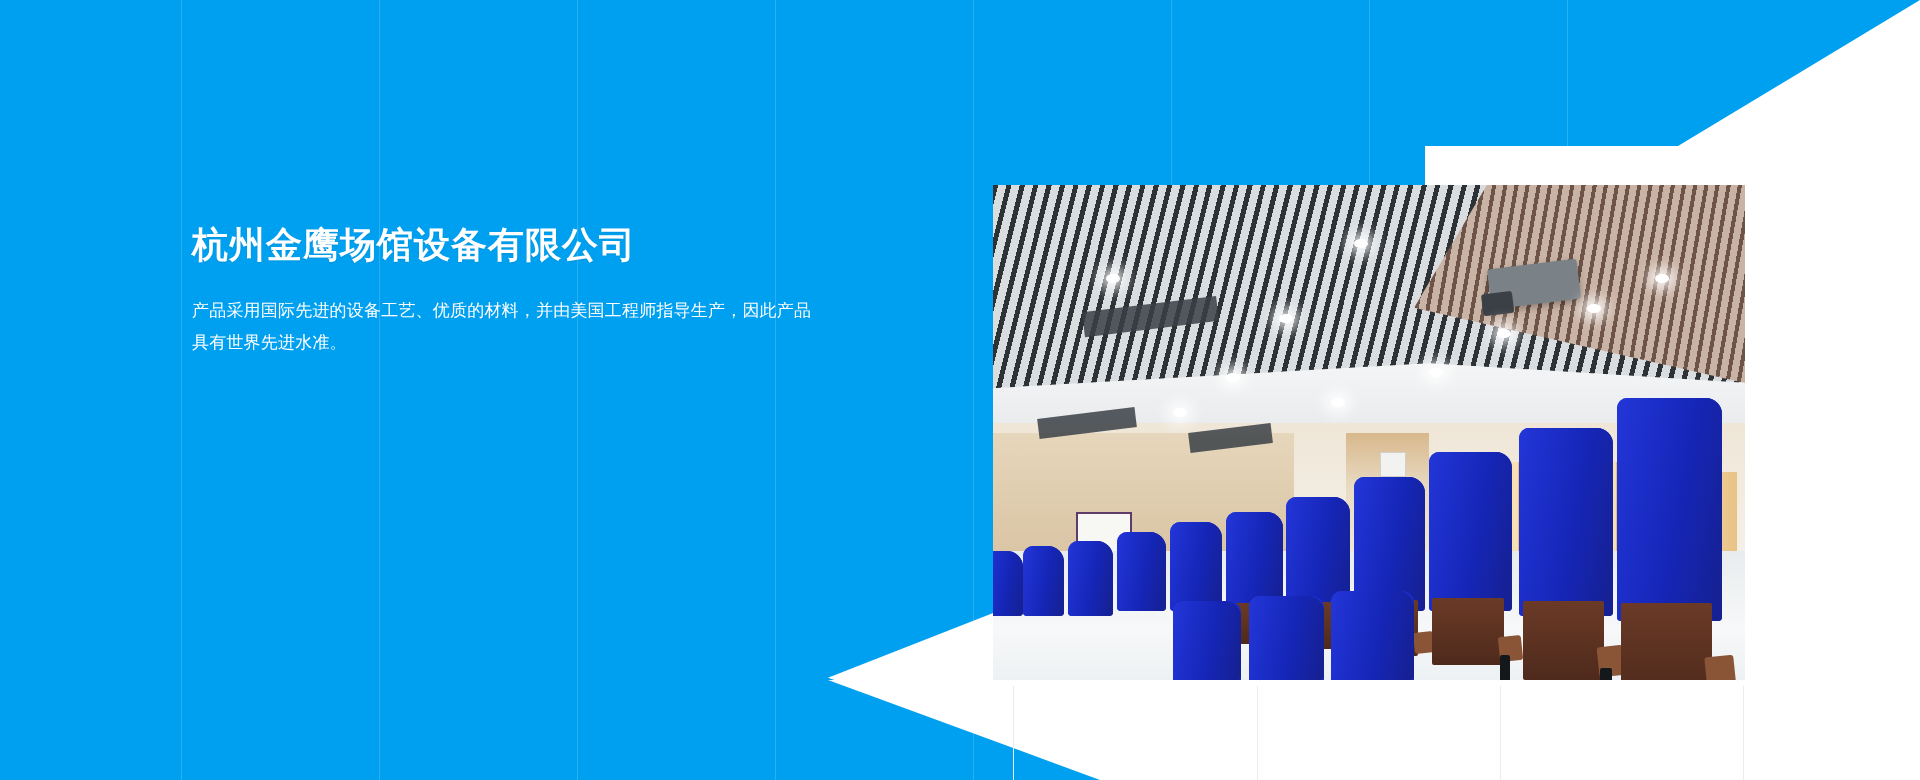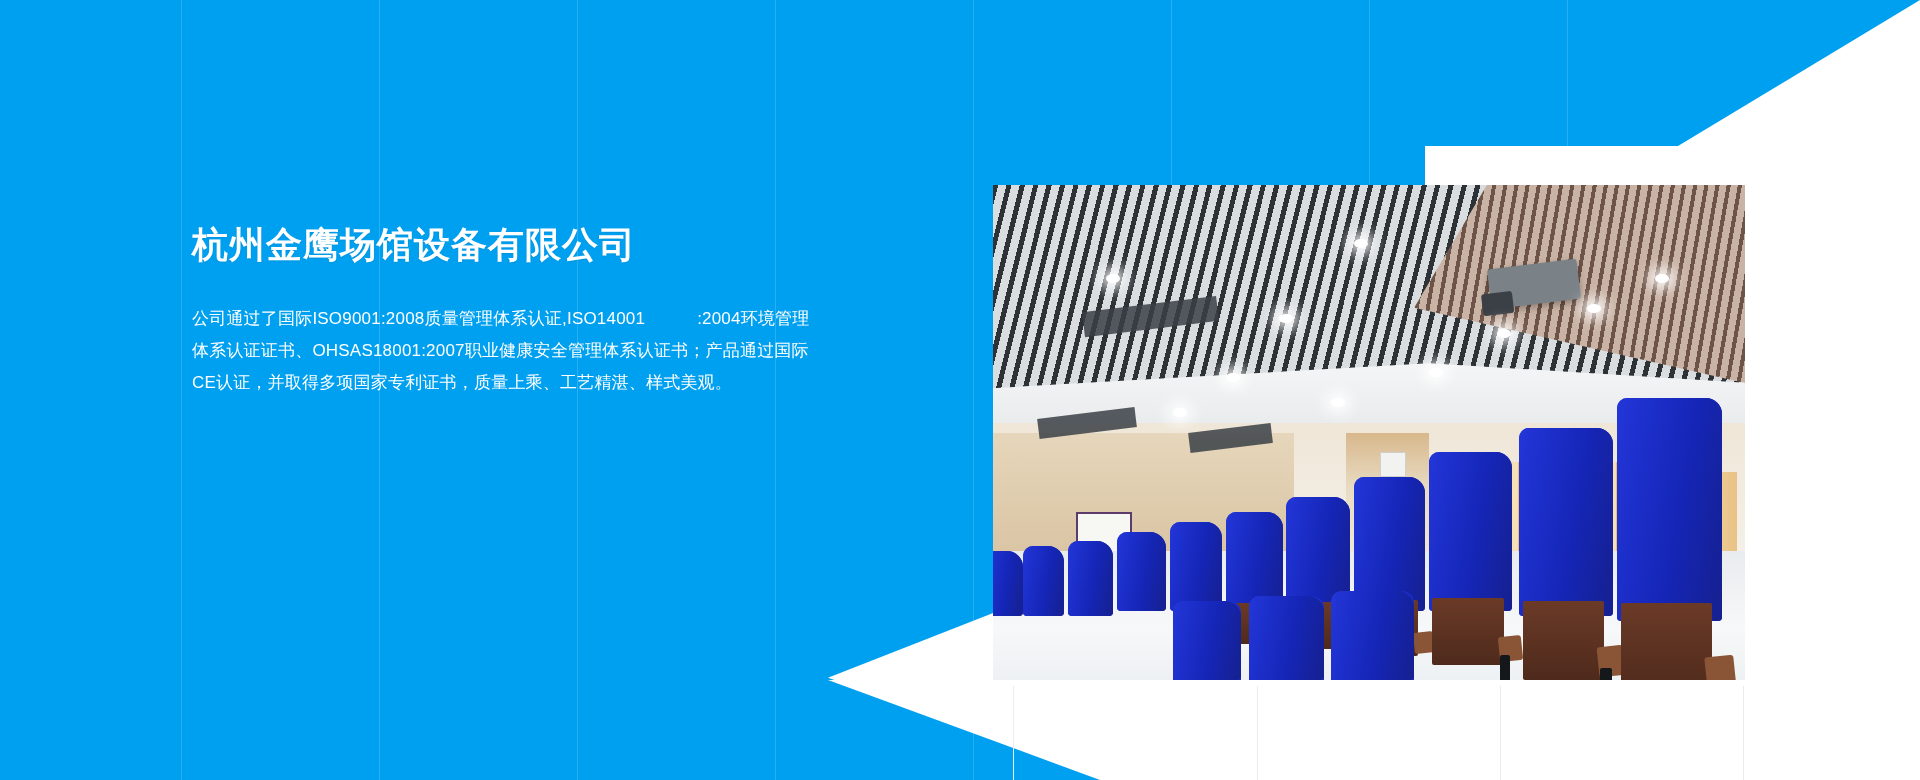--- a/index.html
+++ b/index.html
@@ -81,21 +81,21 @@
     top: 222px;
     width: 620px;
     color: #ffffff;
   }
 
   .company-title {
     font-size: 36px;
     font-weight: bold;
     letter-spacing: 1px;
     line-height: 1.25;
-    margin: 0 0 36px 0;
+    margin: 0 0 28px 0;
     color: #ffffff;
     text-shadow: 0 1px 2px rgba(0,0,0,0.08);
   }
 
   .para {
     font-size: 17px;
     line-height: 32px;
     color: #ffffff;
     margin: 0 0 28px 0;
     letter-spacing: 0.2px;
@@ -317,22 +317,22 @@
     <span class="gl" style="left:1013px;"></span>
     <span class="gl" style="left:1257px;"></span>
     <span class="gl" style="left:1500px;"></span>
     <span class="gl" style="left:1743px;"></span>
   </div>
 
   <div class="content">
     <h1 class="company-title">杭州金鹰场馆设备有限公司</h1>
 
 
-
-    <p class="para"><span>公司通过了国际ISO9001:2008质量管理体系认证,ISO14001</span><span class="gap-spacer"></span><span>:2004环境管理体系认证证书、OHSAS18001:2007职业健康安全管理体系认证书；产品通过国际CE认证，并取得多项国家专利证书，质量上乘、工艺精湛、样式美观。</span></p>
+    <p class="para">产品采用国际先进的设备工艺、优质的材料，并由美国工程师指导生产，因此产品具有世界先进水准。</p>
+
   </div>
 
   <div class="photo-frame">
     <div class="photo">
       <div class="ph-ceiling"></div>
       <div class="ph-ceiling-right"></div>
       <div class="ph-ceiling-soffit"></div>
       <div class="ph-wall"></div>
       <div class="ph-wood-panel"></div>
       <div class="ph-door"></div>

